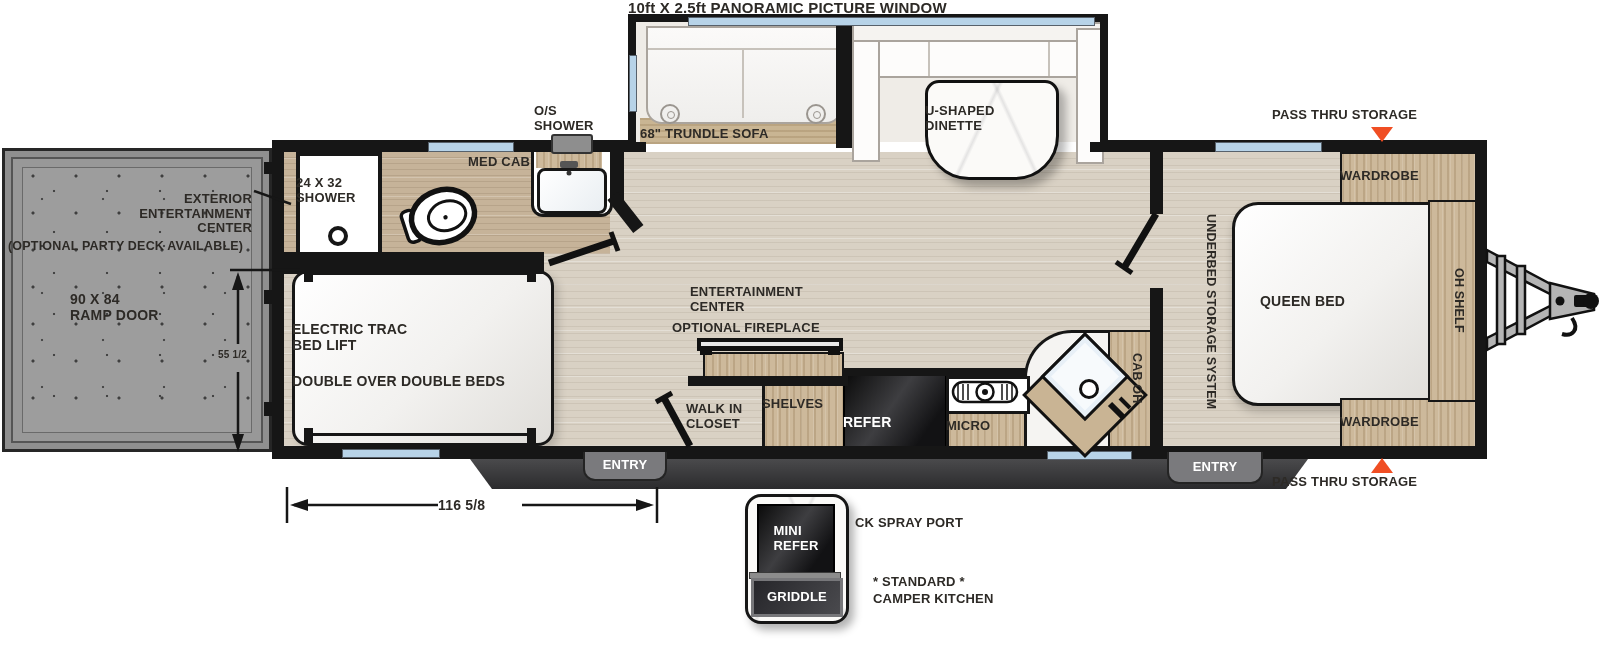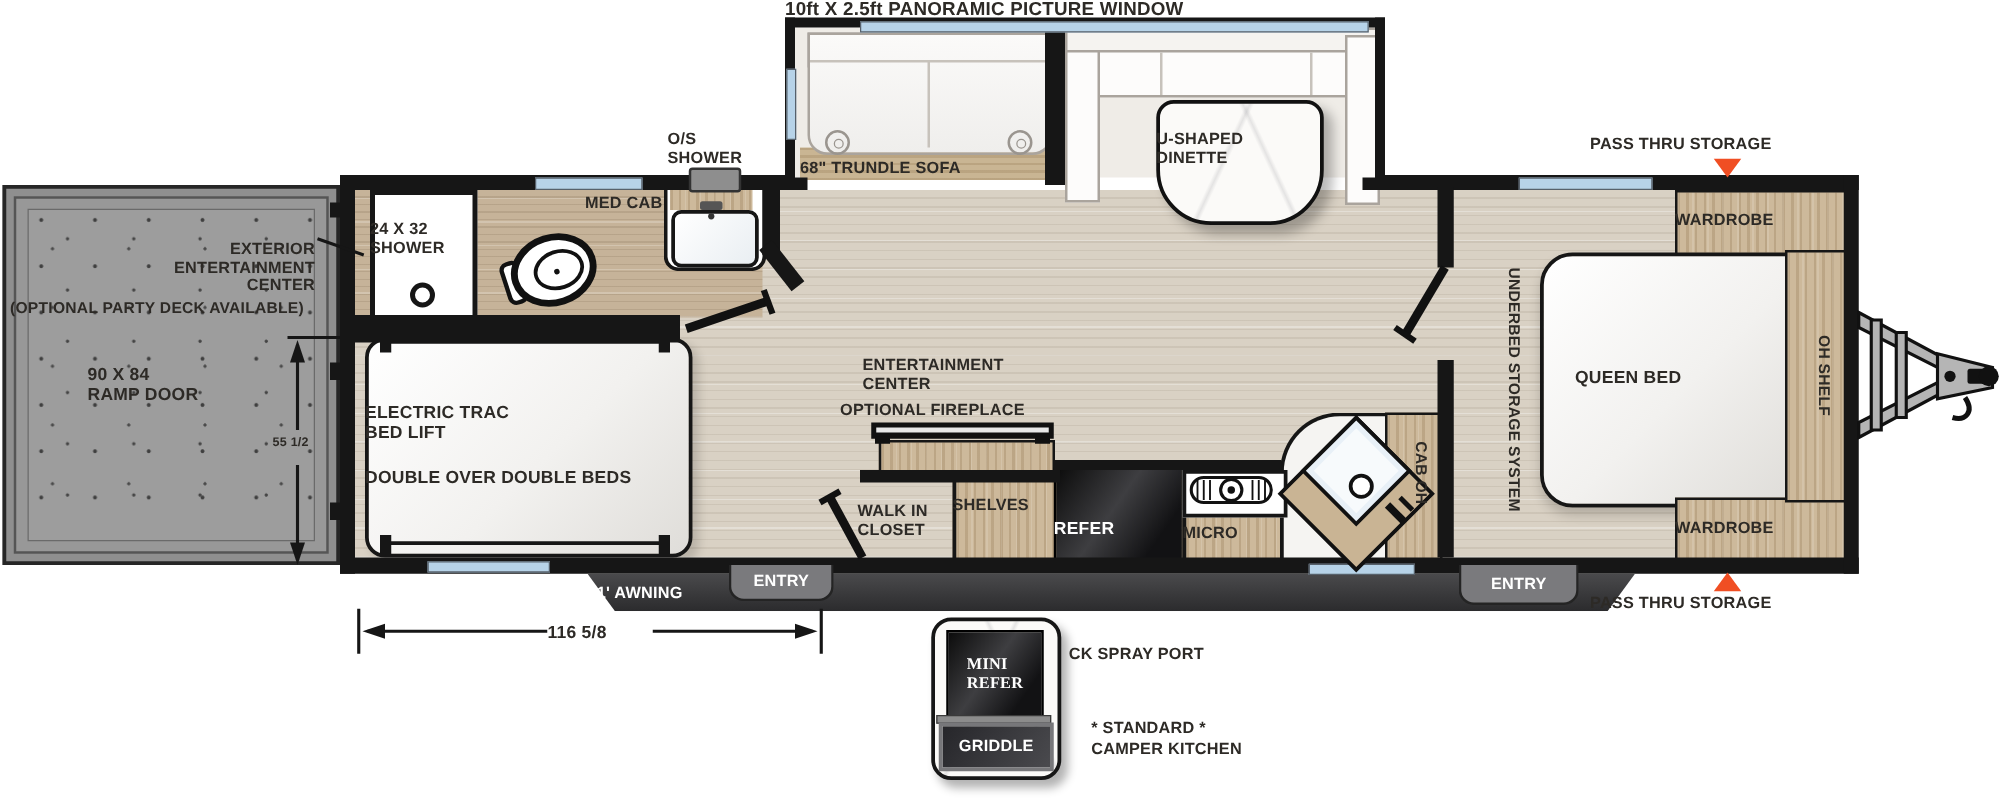--- a/index.html
+++ b/index.html
@@ -170,38 +170,37 @@
 
   <div class="window" style="left:688px;top:17px;width:405px;height:7px;"></div>
   <div class="window" style="left:629px;top:55px;width:6px;height:55px;"></div>
   <div class="window" style="left:428px;top:142px;width:84px;height:8px;"></div>
   <div class="window" style="left:1215px;top:142px;width:105px;height:8px;"></div>
   <div class="window" style="left:342px;top:449px;width:96px;height:7px;"></div>
   <div class="window" style="left:1047px;top:451px;width:83px;height:7px;"></div>
 
   <div class="abs" style="left:470px;top:459px;width:838px;height:30px;z-index:22;
        background:linear-gradient(180deg,#4a4a4c,#2b2b2d);clip-path:polygon(0 0,100% 0,calc(100% - 22px) 100%,22px 100%);"></div>
-  <div class="lbl white" style="left:470px;top:467px;width:838px;z-index:28;">21' AWNING</div>
   <div class="tab" style="left:583px;top:452px;width:80px;height:27px;">
     <span class="lbl white" style="position:static;">ENTRY</span>
   </div>
   <div class="tab" style="left:1167px;top:452px;width:92px;height:30px;">
     <span class="lbl white" style="position:static;">ENTRY</span>
   </div>
   <div class="lbl" style="left:855px;top:516px;width:140px;">CK SPRAY PORT</div>
   <div class="lbl" style="left:438px;top:498px;width:84px;font-size:14px;background:#fff;z-index:45;">116 5/8</div>
 
   <div class="lbl" style="left:1272px;top:108px;width:200px;">PASS THRU STORAGE</div>
   <div class="tri" style="left:1371px;top:127px;border-left:11px solid transparent;border-right:11px solid transparent;border-top:15px solid #f04e23;"></div>
   <div class="tri" style="left:1371px;top:458px;border-left:11px solid transparent;border-right:11px solid transparent;border-bottom:15px solid #f04e23;"></div>
   <div class="lbl" style="left:1272px;top:475px;width:200px;">PASS THRU STORAGE</div>
 
   <div class="abs marble" style="left:745px;top:494px;width:98px;height:124px;border:3px solid #161616;border-radius:16px;z-index:30;box-shadow:5px 6px 8px rgba(0,0,0,.3);"></div>
   <div class="abs blackbox flexc" style="left:757px;top:504px;width:74px;height:66px;z-index:31;">
-    <span class="lbl white" style="position:static;font-family:Liberation Serif, serif;">MINI
+    <span class="lbl white" style="position:static;">MINI
 REFER</span>
   </div>
   <div class="abs" style="left:749px;top:572px;width:90px;height:5px;background:#8c8c8c;border:1px solid #3a3a3a;z-index:31;"></div>
   <div class="abs flexc" style="left:751px;top:578px;width:86px;height:33px;background:linear-gradient(125deg,#26262a,#4a4a4e);border:3px solid #77777a;z-index:31;">
     <span class="lbl white" style="position:static;">GRIDDLE</span>
   </div>
   <div class="lbl" style="left:873px;top:574px;width:170px;text-align:left;line-height:1.3;">* STANDARD *
 CAMPER KITCHEN</div>
 
   <svg class="svg-overlay" width="1600" height="645" viewBox="0 0 1600 645">

